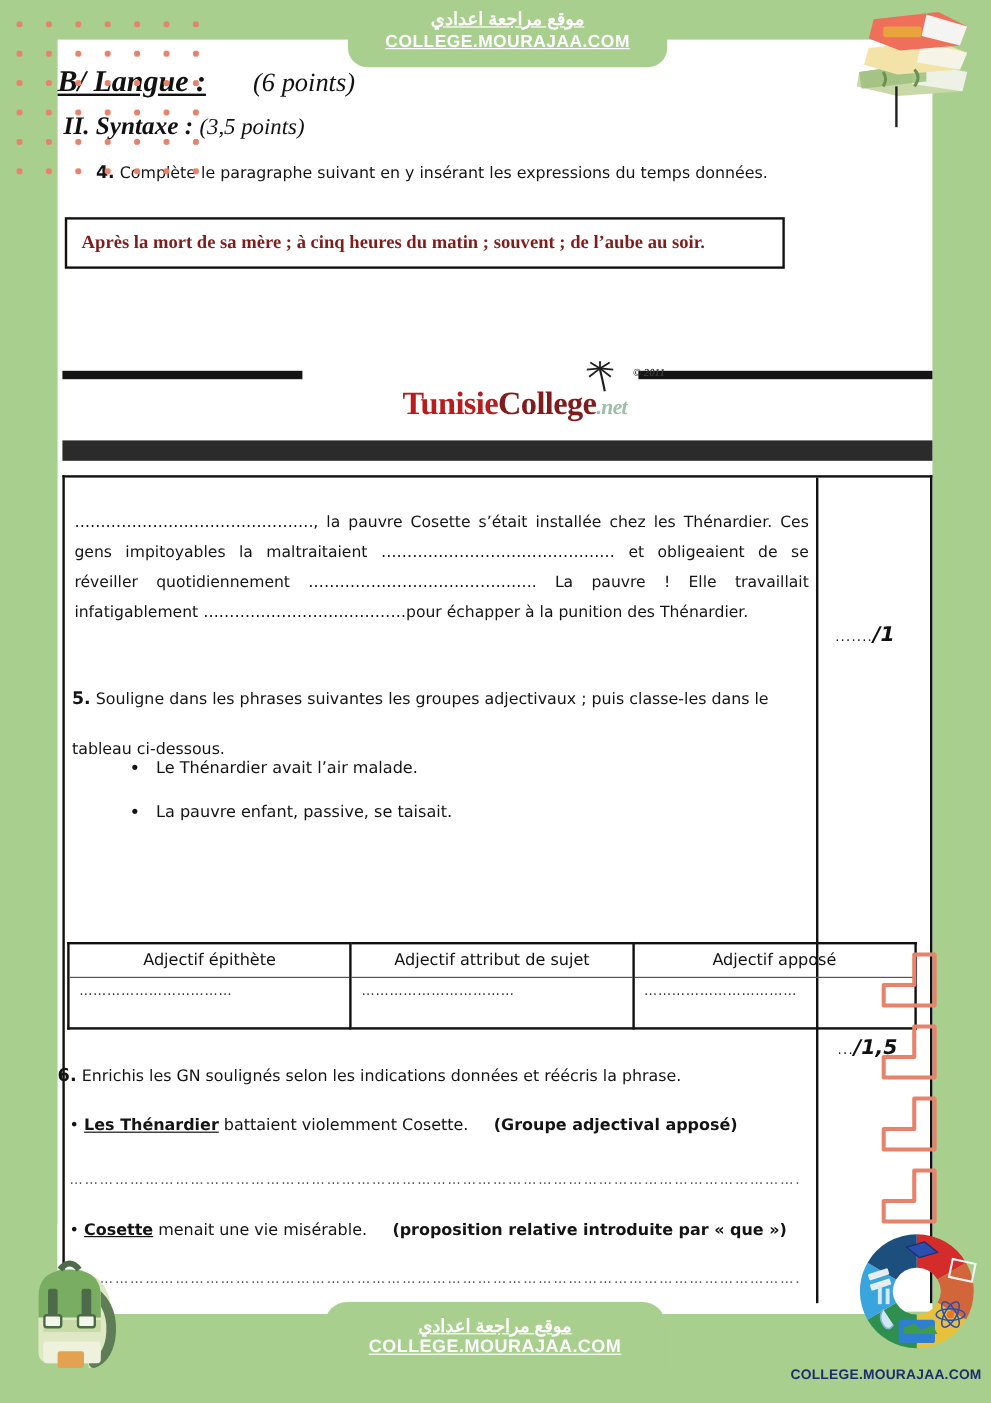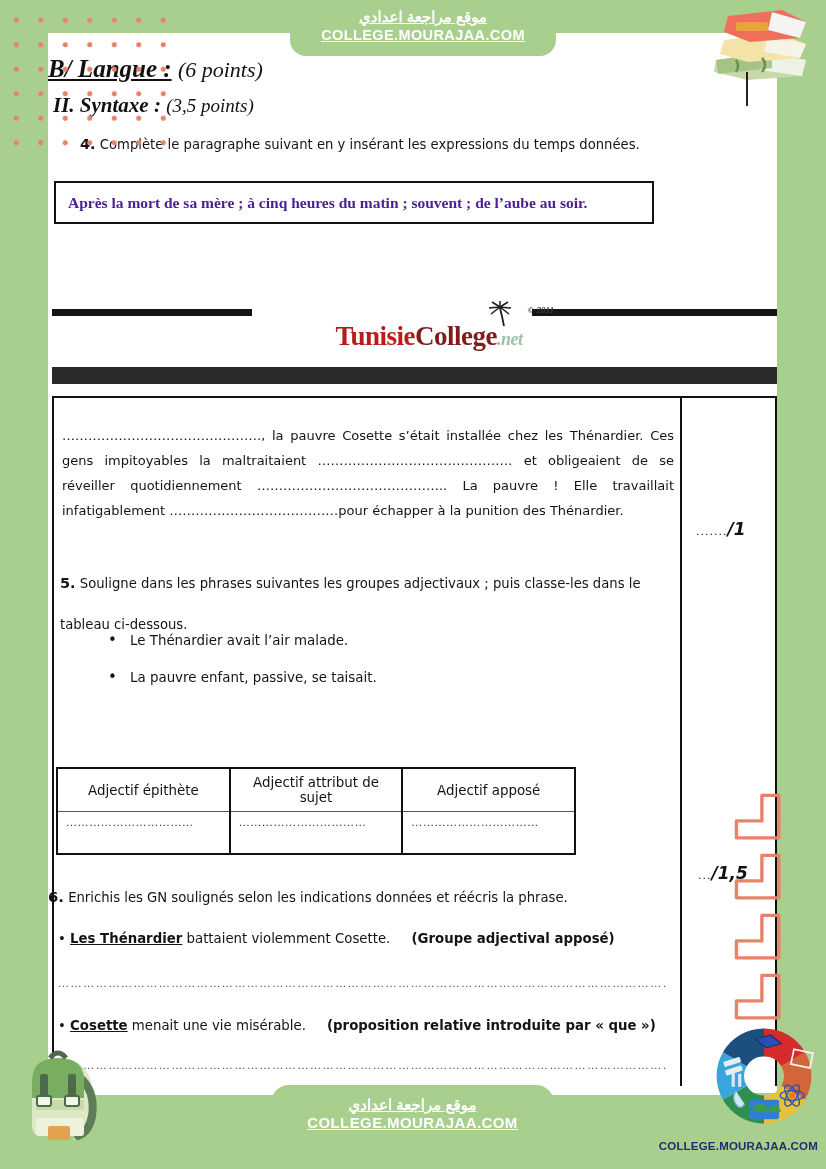--- a/index.html
+++ b/index.html
@@ -91,21 +91,21 @@
   .content { position:absolute; left:48px; top:33px; width:729px; height:1060px; z-index:3; }
 
   
   .sec-head {
     position:absolute; left:0px; top:22px;
     font-family:"Liberation Serif", serif;
     font-size:25px; font-weight:bold; font-style:italic;
     color:#111; white-space:nowrap;
   }
   .sec-head .u { text-decoration:underline; }
-  .sec-head .pts { font-weight:normal; font-size:22px; }
+  .sec-head .pts { font-weight:normal; font-size:22px;margin-left:33px; }
 
   .sec-sub {
     position:absolute; left:5px; top:60px;
     font-family:"Liberation Serif", serif;
     font-size:21px; font-weight:bold; font-style:italic; color:#111;
     white-space:nowrap;
   }
   .sec-sub .pts { font-weight:normal; font-size:19px; }
 
   .q4 {
@@ -113,21 +113,21 @@
     font-family:"DejaVu Sans", sans-serif;
     font-size:13.2px; color:#141414; white-space:nowrap;
   }
   .q4 b { font-size:14.5px; }
 
   .word-box {
     position:absolute; left:6px; top:148px; width:600px; height:43px;
     border:2px solid #111;
     display:flex; align-items:center; padding-left:12px;
     font-family:"Liberation Serif", serif;
-    font-size:15.5px; font-weight:bold; color:#4c1d95; white-space:nowrap;
+    font-size:15.5px; font-weight:bold; color:#7f1d1d; white-space:nowrap;
   }
 
   
   .bar-thin-l { position:absolute; left:4px; top:276px; width:200px; height:7px; background:#151515; }
   .bar-thin-r { position:absolute; left:484px; top:276px; width:245px; height:7px; background:#151515; }
   .bar-thick  { position:absolute; left:4px; top:334px; width:725px; height:17px; background:#2b2b2b; }
 
   .logo-wrap {
     position:absolute; left:250px; top:270px; width:262px; height:56px;
     z-index:4; text-align:center;
@@ -179,21 +179,21 @@
   .q5 b { font-size:14.5px; }
 
   .bullets {
     position:absolute; left:60px; top:600px; width:560px;
     font-family:"DejaVu Sans", sans-serif; font-size:13.4px; color:#141414;
   }
   .bullets li { list-style:none; margin-bottom:22px; position:relative; padding-left:22px; }
   .bullets li::before { content:"•"; position:absolute; left:0; top:-2px; font-size:15px; }
 
   table.adj {
-    position:absolute; left:8px; top:734px; width:520px;
+    position:absolute; left:8px; top:752px; width:708px;
     border-collapse:collapse;
   }
   table.adj th {
     border:2px solid #111; border-bottom:1px solid #555;
     font-family:"DejaVu Sans", sans-serif;
     font-size:13.4px; font-weight:normal; color:#111;
     padding:6px 4px; text-align:center;
   }
   table.adj td {
     border:2px solid #111; border-top:none;

